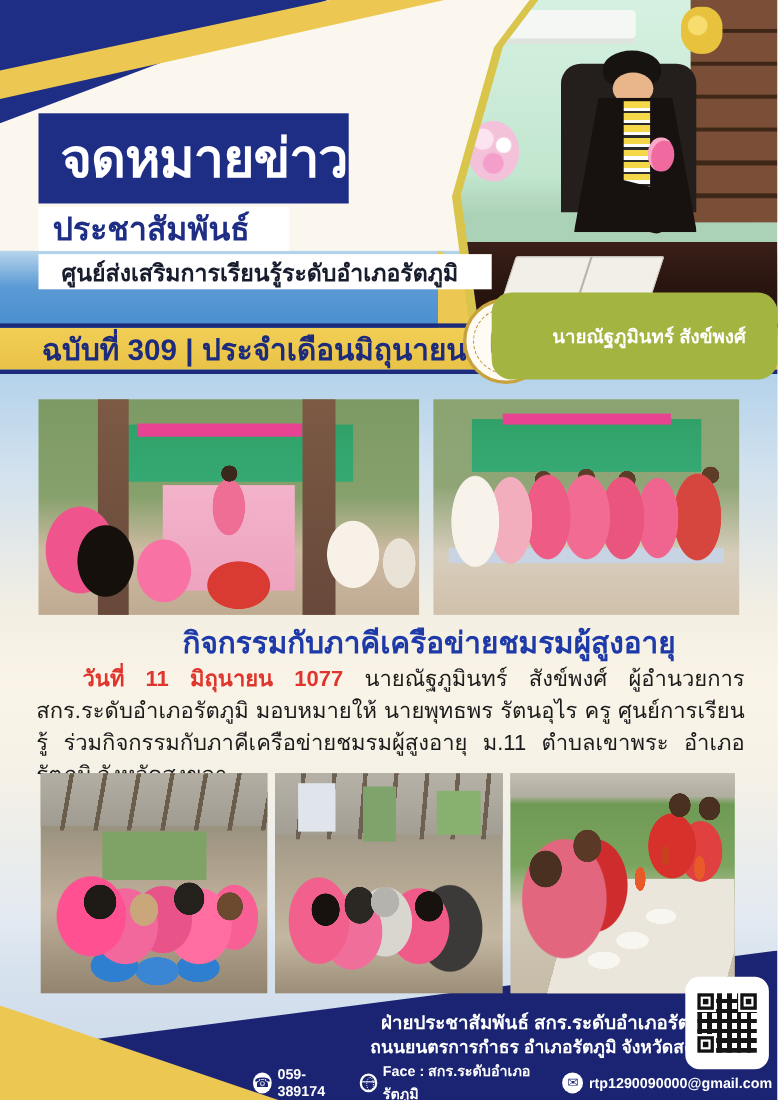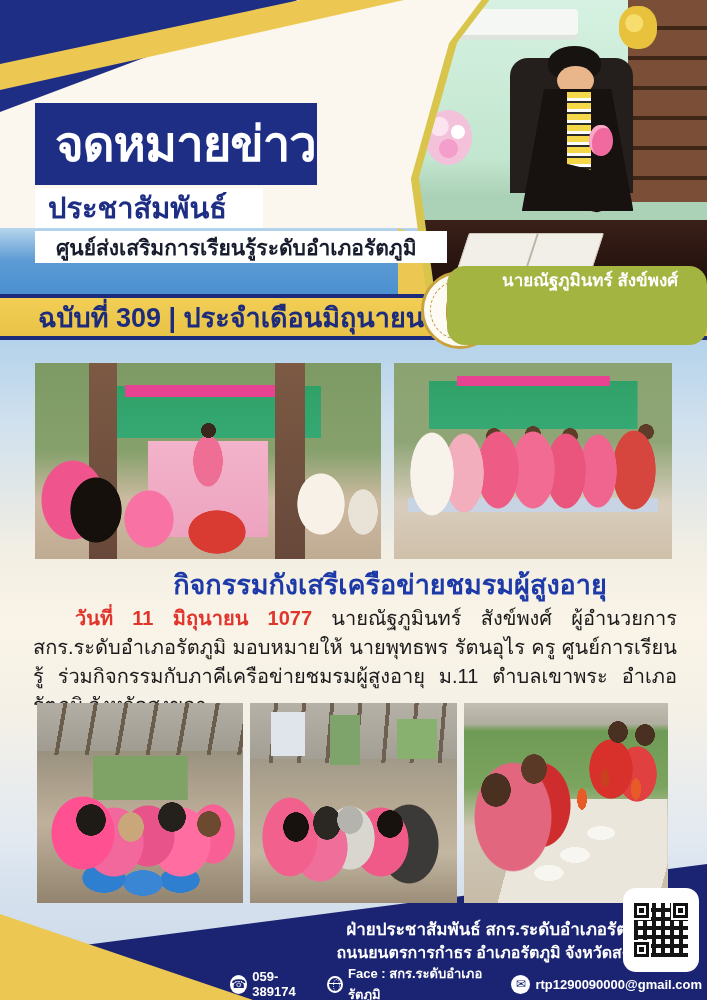--- a/index.html
+++ b/index.html
@@ -74,21 +74,21 @@
 
   
   .logo{left:421px;top:271px;width:78px;height:78px;border-radius:50%;background:#fdfbf4;
     border:3px solid #c8a23c;z-index:9;}
   .logo::before{content:"";position:absolute;inset:6px;border:1px dashed #b8963a;border-radius:50%;}
   .logo-core{position:absolute;left:50%;top:50%;width:28px;height:38px;transform:translate(-50%,-50%);
     background:radial-gradient(circle at 50% 22%,#f0d488 26%,transparent 28%),
                linear-gradient(180deg,#d4a94c,#b9853a);
     border-radius:45% 45% 35% 35%;}
   .badge{left:447px;top:266px;width:260px;height:79px;background:#a4b441;border-radius:18px;z-index:9;
-    display:flex;flex-direction:column;align-items:center;gap:3px;padding-left:26px;}
+    display:flex;flex-direction:column;align-items:center;justify-content:center;gap:3px;padding-left:26px;}
   .badge .b1{color:#ffffff;font-size:17px;font-weight:bold;}
   .badge .b2{color:#ffffff;font-size:15px;font-weight:bold;}
 
   
   .photo{background-repeat:no-repeat;z-index:7;}
   .pa{left:35px;top:363px;width:346px;height:196px;
     background-image:
       radial-gradient(closest-side,#f7f1e8 97%,transparent),
       radial-gradient(closest-side,#e9e2d6 97%,transparent),
       radial-gradient(closest-side,#15100c 97%,transparent),
@@ -275,21 +275,21 @@
     <div class="logo-core"></div>
   </div>
   <div class="abs badge">
     <span class="b1">นายณัฐภูมินทร์ สังข์พงศ์</span>
   </div>
 
   <div class="abs photo pa" aria-label="กิจกรรมบนเวทีชมรมผู้สูงอายุ"></div>
   <div class="abs photo pb" aria-label="ถ่ายภาพหมู่ผู้ร่วมกิจกรรม"></div>
 
   <div class="abs heading">
-    <span>กิจกรรมกังเสรีเครือข่ายชมรมผู้สูงอายุ</span>
+    <span>กิจกรรมกับภาคีเครือข่ายชมรมผู้สูงอายุ</span>
   </div>
   <div class="abs para">
     <span class="indent"></span><span class="date">วันที่ 11 มิถุนายน 1077</span><span> นายณัฐภูมินทร์ สังข์พงศ์ ผู้อำนวยการ สกร.ระดับอำเภอรัตภูมิ มอบหมายให้ นายพุทธพร รัตนอุไร ครู ศูนย์การเรียนรู้ ร่วมกิจกรรมกับภาคีเครือข่ายชมรมผู้สูงอายุ ม.11 ตำบลเขาพระ อำเภอรัตภูมิ จังหวัดสงขลา</span>
   </div>
 
   <div class="abs photo pc" aria-label="ผู้เข้าร่วมกิจกรรมในศาลา"></div>
   <div class="abs photo pd" aria-label="ผู้สูงอายุนั่งร่วมกิจกรรม"></div>
   <div class="abs photo pe" aria-label="รับประทานอาหารร่วมกัน"></div>
 
   <div class="abs footer-navy"></div>

